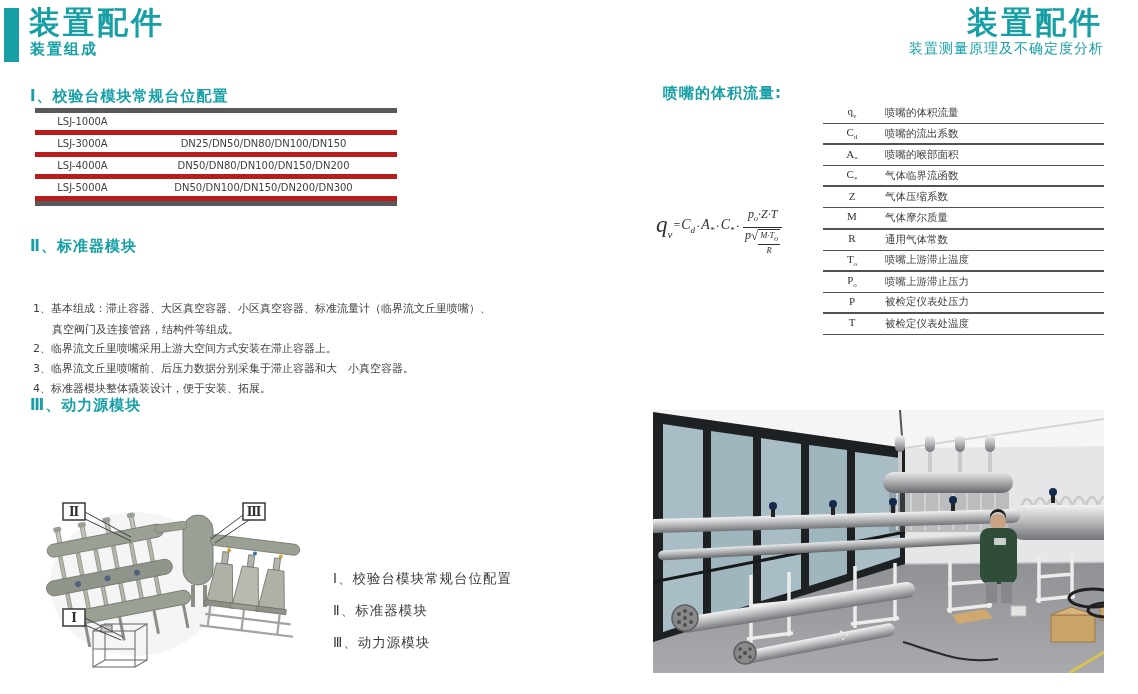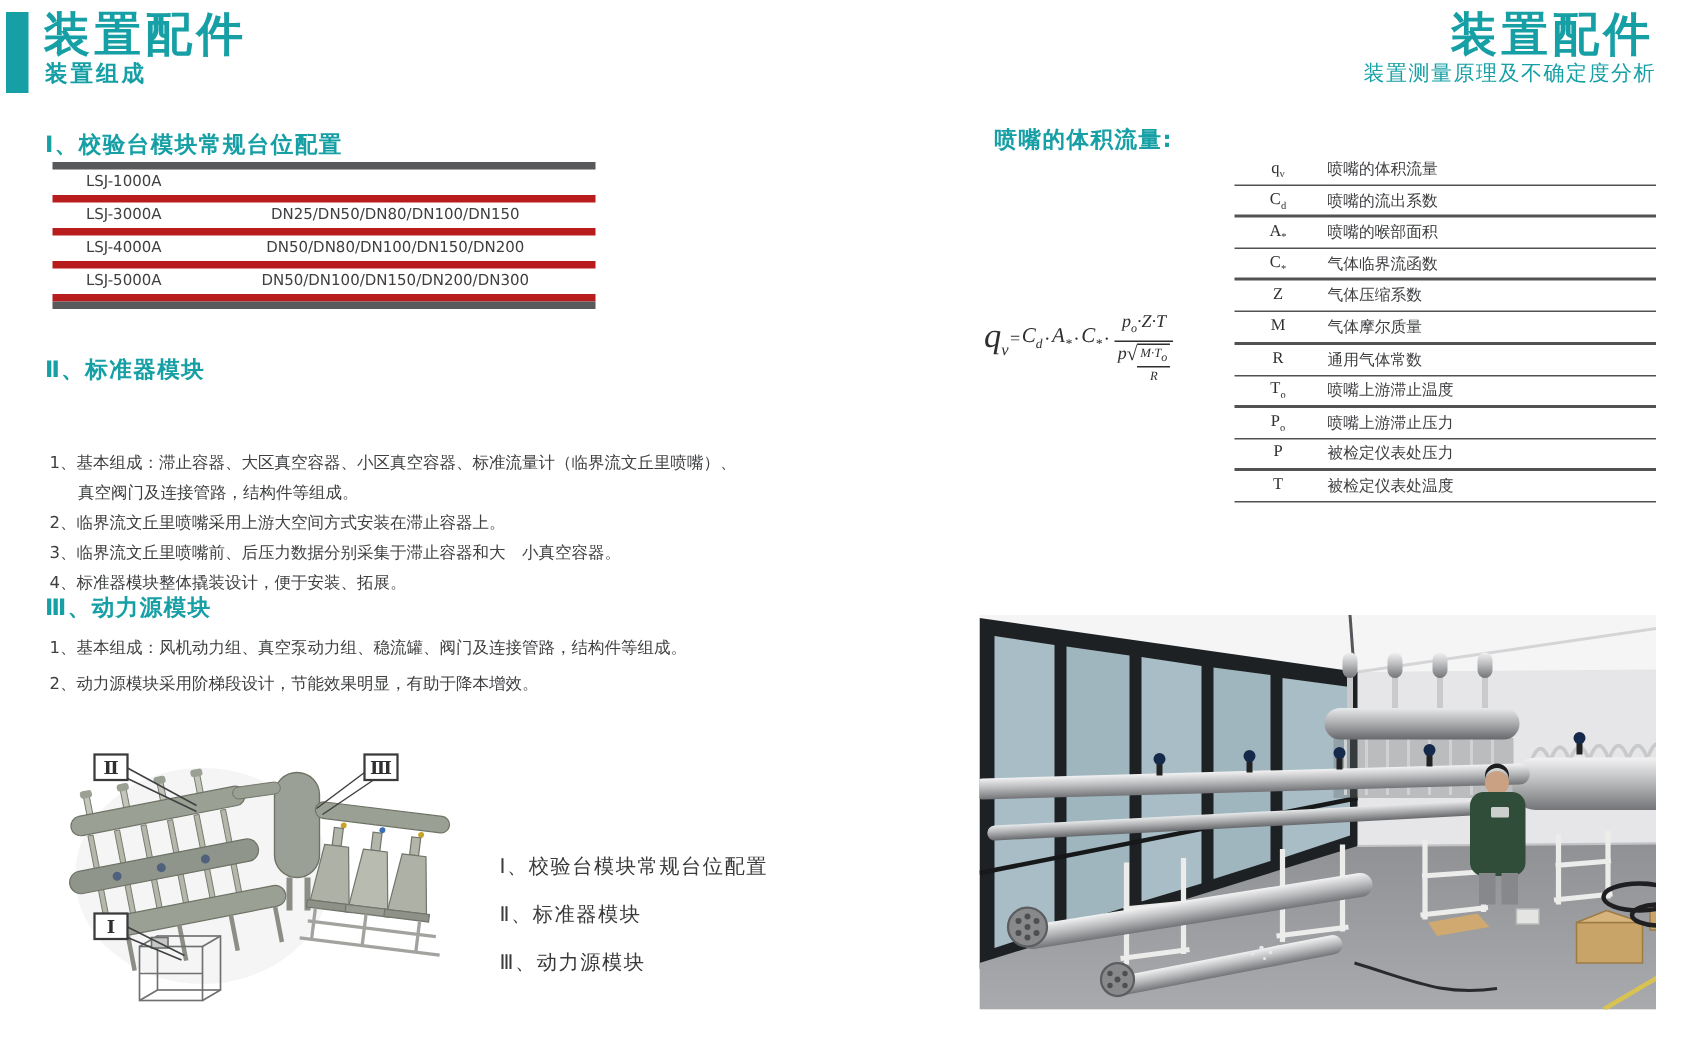--- a/index.html
+++ b/index.html
@@ -120,25 +120,20 @@
   <div class="mod-list" id="sec2-list">
 
   <div class="li">1、基本组成：滞止容器、大区真空容器、小区真空容器、标准流量计（临界流文丘里喷嘴）、</div>
       <div class="li indent">真空阀门及连接管路，结构件等组成。</div>
       <div class="li">2、临界流文丘里喷嘴采用上游大空间方式安装在滞止容器上。</div>
       <div class="li">3、临界流文丘里喷嘴前、后压力数据分别采集于滞止容器和大　小真空容器。</div>
       <div class="li">4、标准器模块整体撬装设计，便于安装、拓展。</div>
     </div>
 
   <div class="sec-head" id="sec3-head">Ⅲ、动力源模块</div>
-  <div class="mod-list" id="sec3-list">
-
-  <div class="li">1、基本组成：风机动力组、真空泵动力组、稳流罐、阀门及连接管路，结构件等组成。</div>
-      <div class="li">2、动力源模块采用阶梯段设计，节能效果明显，有助于降本增效。</div>
-    </div>
 
   <svg class="diagram" viewBox="0 0 275 198">
     <ellipse cx="100" cy="105" rx="85" ry="72" fill="#ececec" opacity="0.55"></ellipse>
 
     <g transform="rotate(-11 90 95)">
       <rect x="28" y="66" width="3.5" height="60" fill="#b4b8ab" stroke="#74786c" stroke-width="0.6"></rect>
       <rect x="46" y="66" width="3.5" height="60" fill="#b4b8ab" stroke="#74786c" stroke-width="0.6"></rect>
       <rect x="64" y="66" width="3.5" height="60" fill="#b4b8ab" stroke="#74786c" stroke-width="0.6"></rect>
       <rect x="82" y="66" width="3.5" height="60" fill="#b4b8ab" stroke="#74786c" stroke-width="0.6"></rect>
       <rect x="100" y="66" width="3.5" height="60" fill="#b4b8ab" stroke="#74786c" stroke-width="0.6"></rect>

